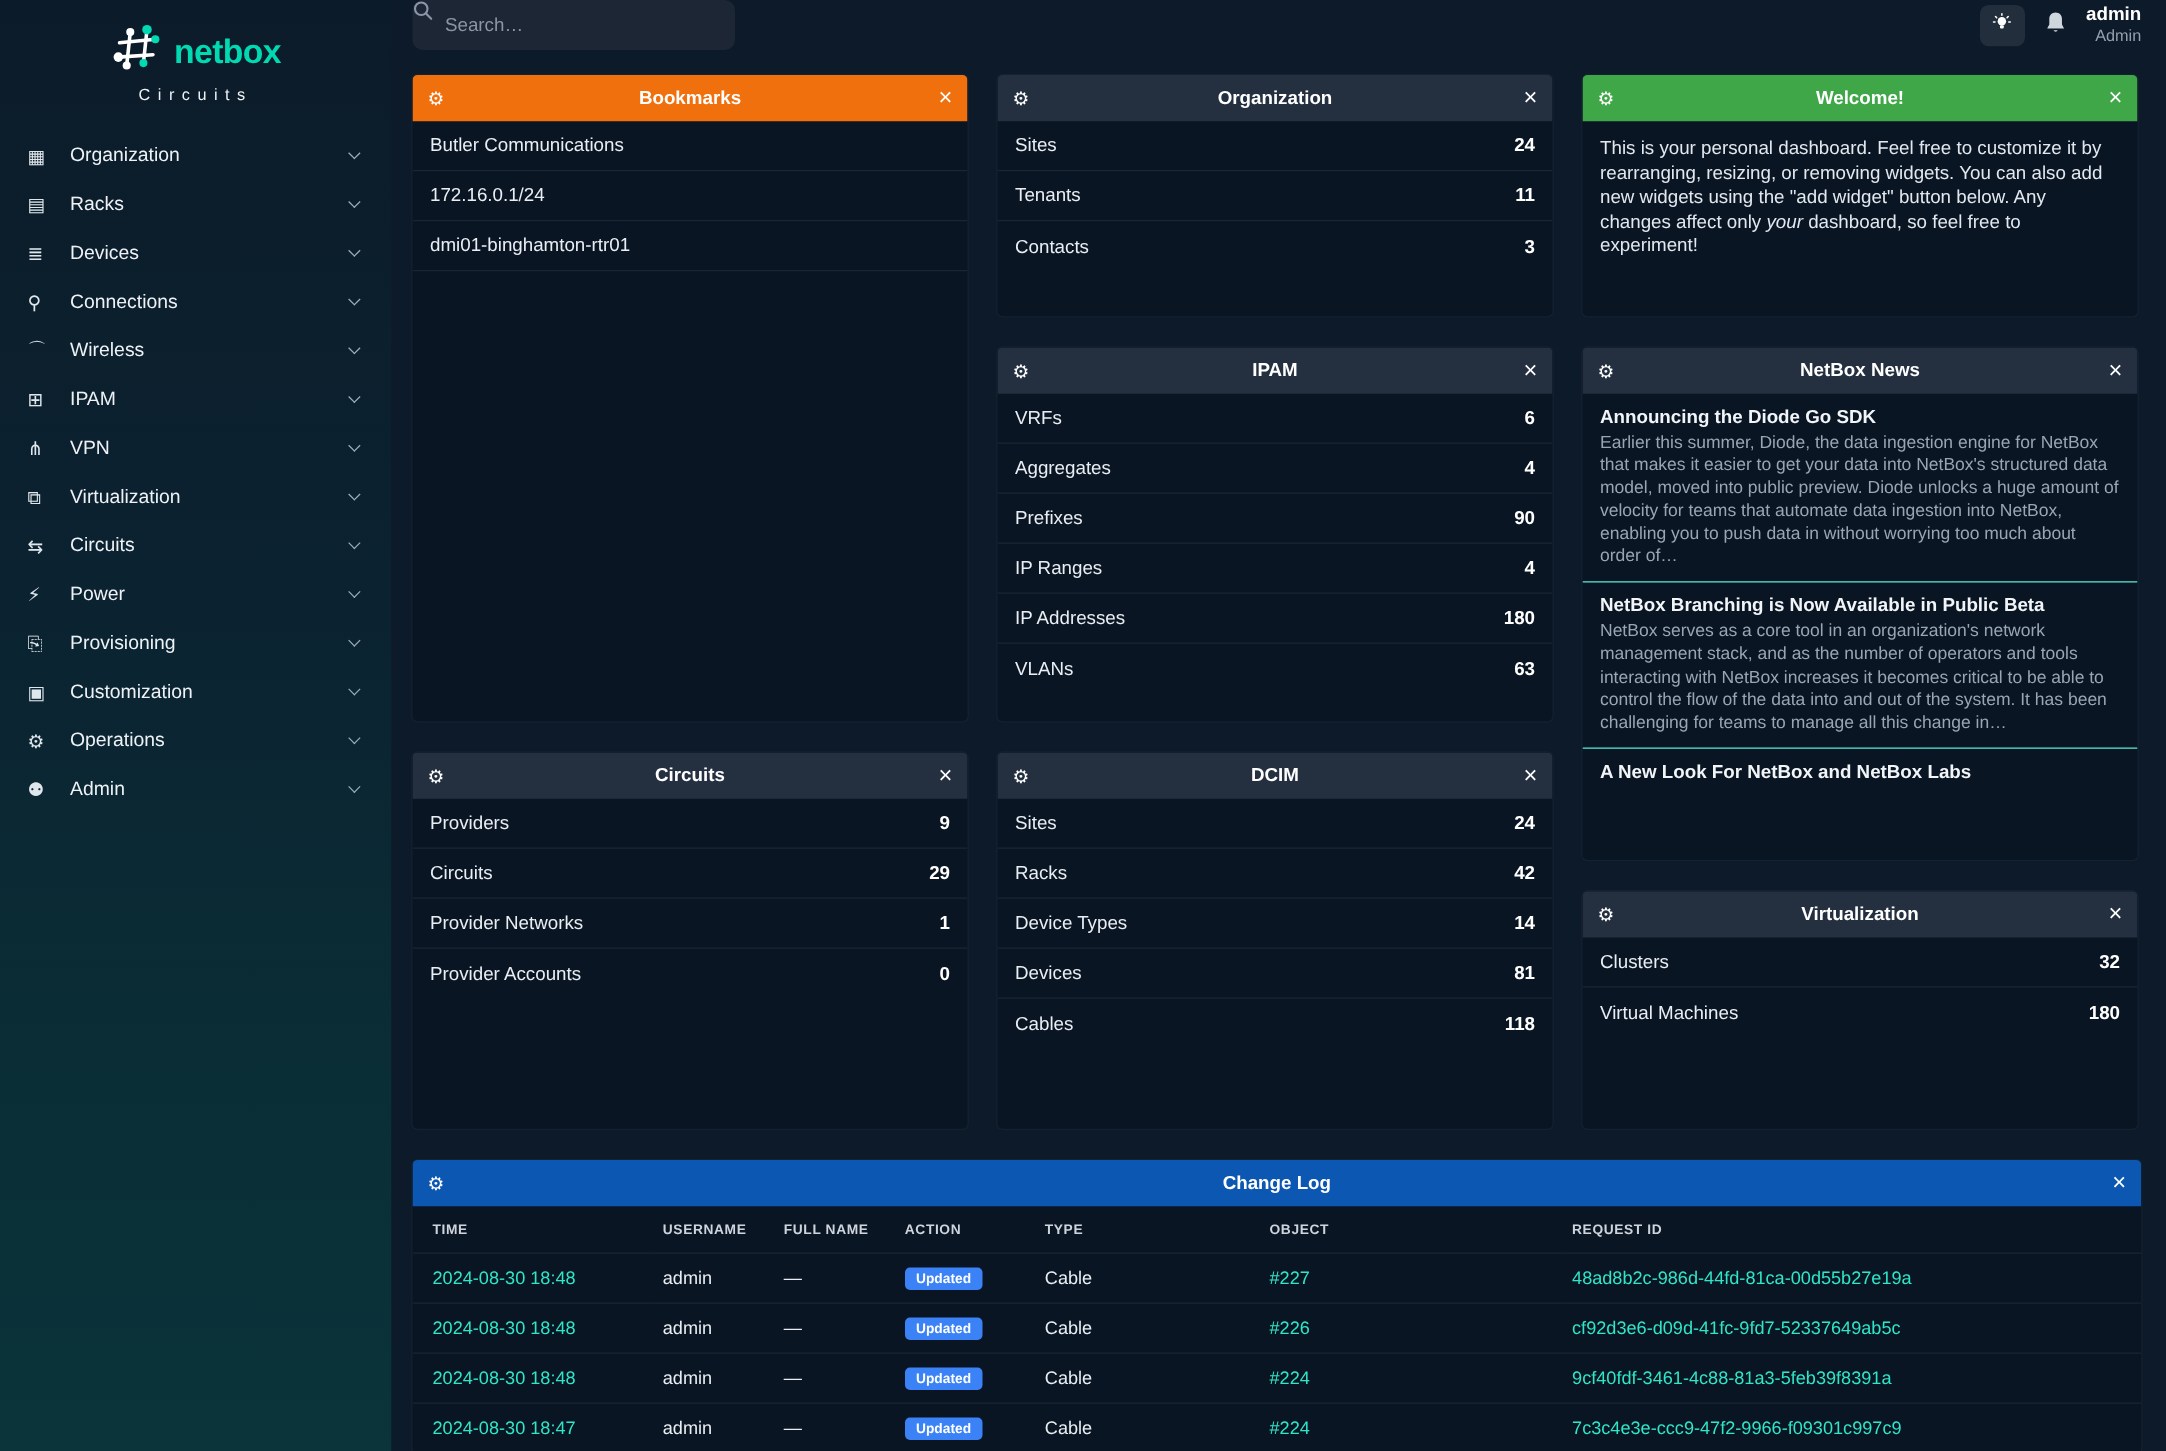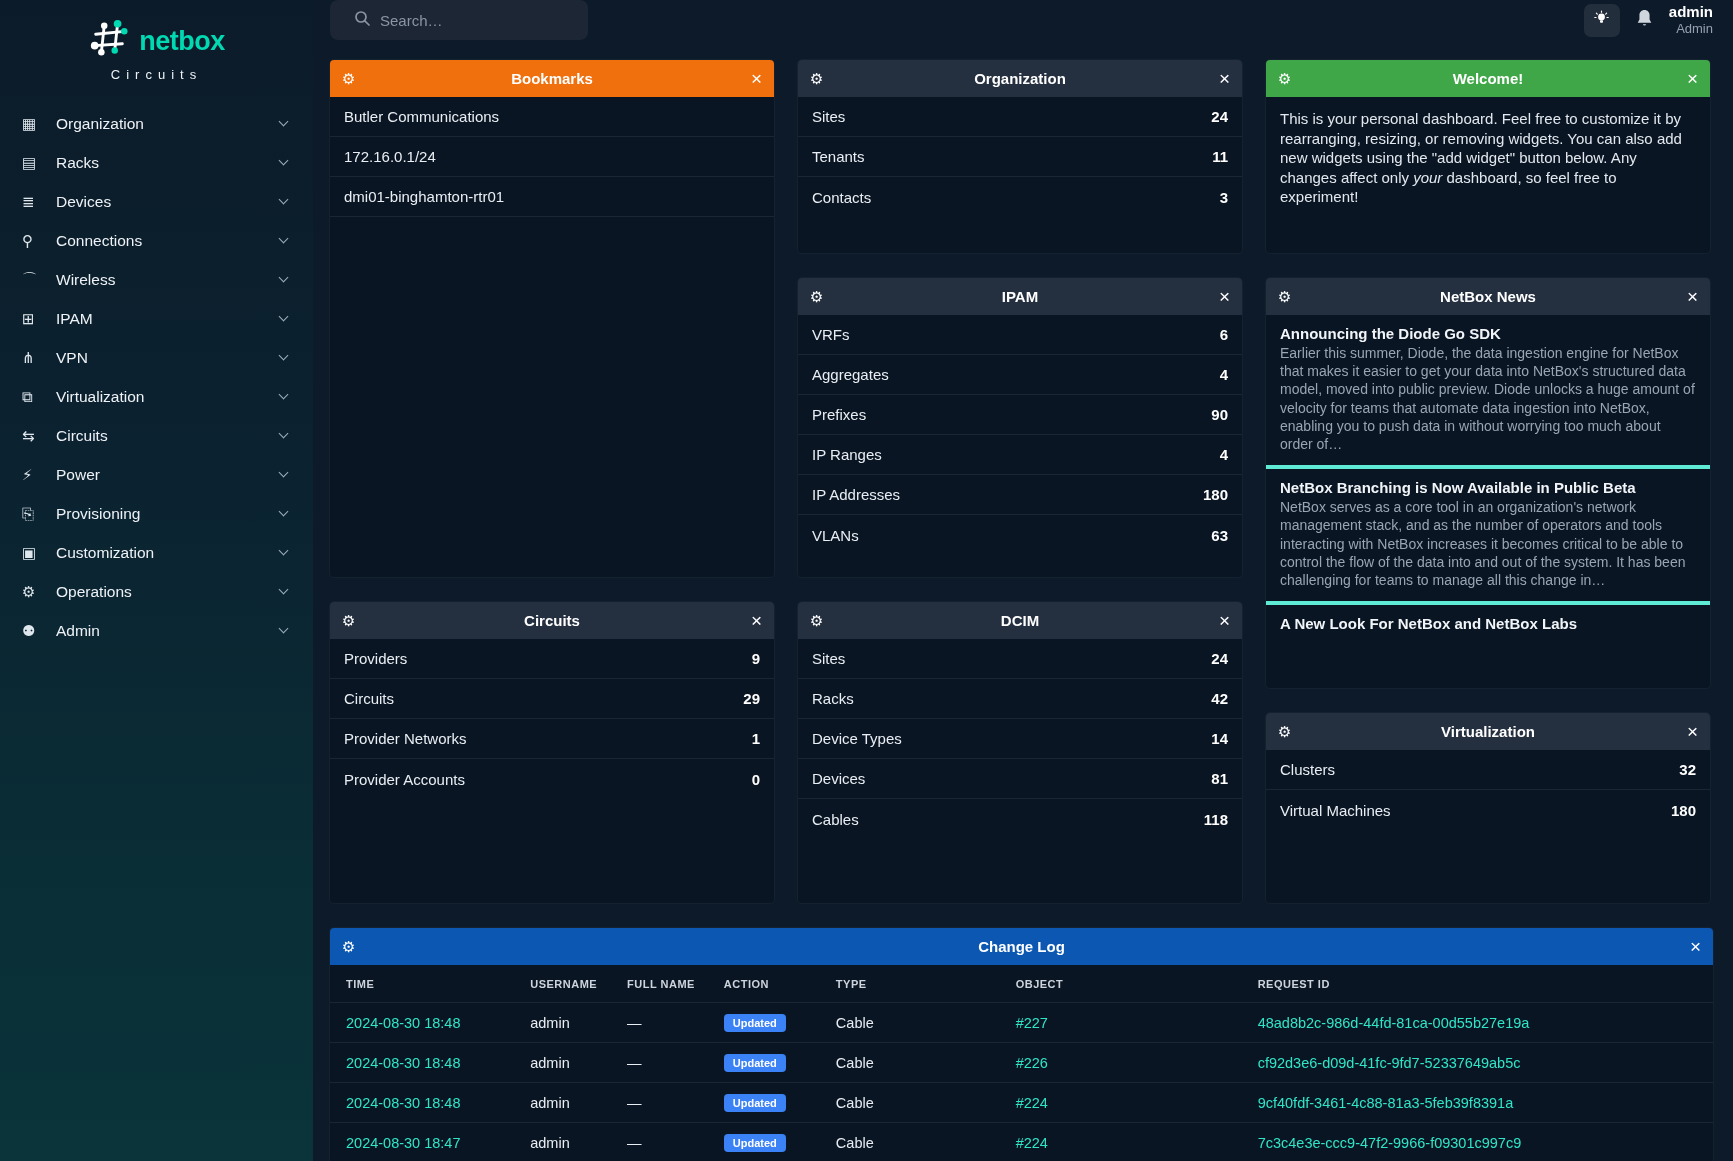--- a/index.html
+++ b/index.html
@@ -21,21 +21,21 @@
   .nav { margin-top:20px; }
   .nav-item { height:39px; display:flex; align-items:center; padding:0 26px 0 22px; cursor:pointer; }
   .nav-icon { width:34px; font-size:15px; color:#dfe6ec; font-family:"DejaVu Sans",sans-serif; }
   .nav-label { flex:1; font-size:15.5px; color:#eef2f6; }
   .chev { width:7px; height:7px; border-right:1.6px solid #9db0bd; border-bottom:1.6px solid #9db0bd; transform:rotate(45deg); margin-top:-4px; }
   
   .main { flex:1; display:flex; flex-direction:column; }
   .topbar { height:60px; display:flex; align-items:center; padding:0 20px 0 17px; }
   .search-box {
     width:258px; height:40px; background:#1c2634; border-radius:8px;
-    display:flex; align-items:center; padding:0 24px; gap:10px;
+    display:flex; padding:0 0; gap:10px;
   }
   .search-box input {
     background:transparent; border:none; outline:none; color:#c7cfda;
     font-size:15px; width:160px; font-family:inherit;
   }
   .search-box input::placeholder { color:#8a95a5; }
   .top-right { margin-left:auto; display:flex; align-items:center; gap:16px; }
   .icon-btn { width:36px; height:33px; background:#232e3c; border:none; border-radius:7px;
     display:flex; align-items:center; justify-content:center; cursor:pointer; }
   .bell-btn { background:none; border:none; cursor:pointer; display:flex; align-items:center; }
@@ -54,21 +54,21 @@
   .stat-row { height:40px; display:flex; align-items:center; padding:0 14px; border-bottom:1px solid #1b2634; }
   .stat-row:last-child { border-bottom:none; }
   .stat-label { flex:1; font-size:15px; color:#e9eef4; }
   .stat-value { font-size:15px; font-weight:700; color:#ffffff; }
   .list-row { height:40px; display:flex; align-items:center; padding:0 14px; border-bottom:1px solid #1b2634; font-size:15px; color:#e9eef4; cursor:pointer; }
   
   .h-bookmarks { height:517px; } .h-circuits { height:301px; }
   .h-org { height:193px; } .h-ipam { height:299px; } .h-dcim { height:301px; }
   .h-welcome { height:193px; } .h-news { height:410px; } .h-virt { height:190px; }
   .welcome-body { padding:12px 14px; font-size:15px; line-height:1.3; color:#e2e8ef; }
-  .news-item { padding:10px 14px 12px; border-bottom:4px solid #5eead4; }
+  .news-item { padding:10px 14px 12px; border-bottom:1px solid #5eead4; }
   .news-item:last-child { border-bottom:none; }
   .news-title { font-size:15px; font-weight:700; color:#f2f5f8; margin-bottom:2px; cursor:pointer; }
   .news-body { font-size:14px; line-height:1.3; color:#9aa5b3; }
   
   .changelog { margin-top:25px; }
   .cl-table { width:100%; border-collapse:collapse; }
   .cl-table th { text-align:left; font-size:11px; letter-spacing:0.5px; color:#cdd4dd; font-weight:700; padding:13px 8px 12px; border-bottom:1px solid #1b2634; }
   .cl-table td { font-size:14.5px; padding:0 8px; height:40px; border-bottom:1px solid #1b2634; color:#e9eef4; }
   .cl-table th:first-child, .cl-table td:first-child { padding-left:16px; }
   .link { color:#2fe6c8; text-decoration:none; cursor:pointer; }

